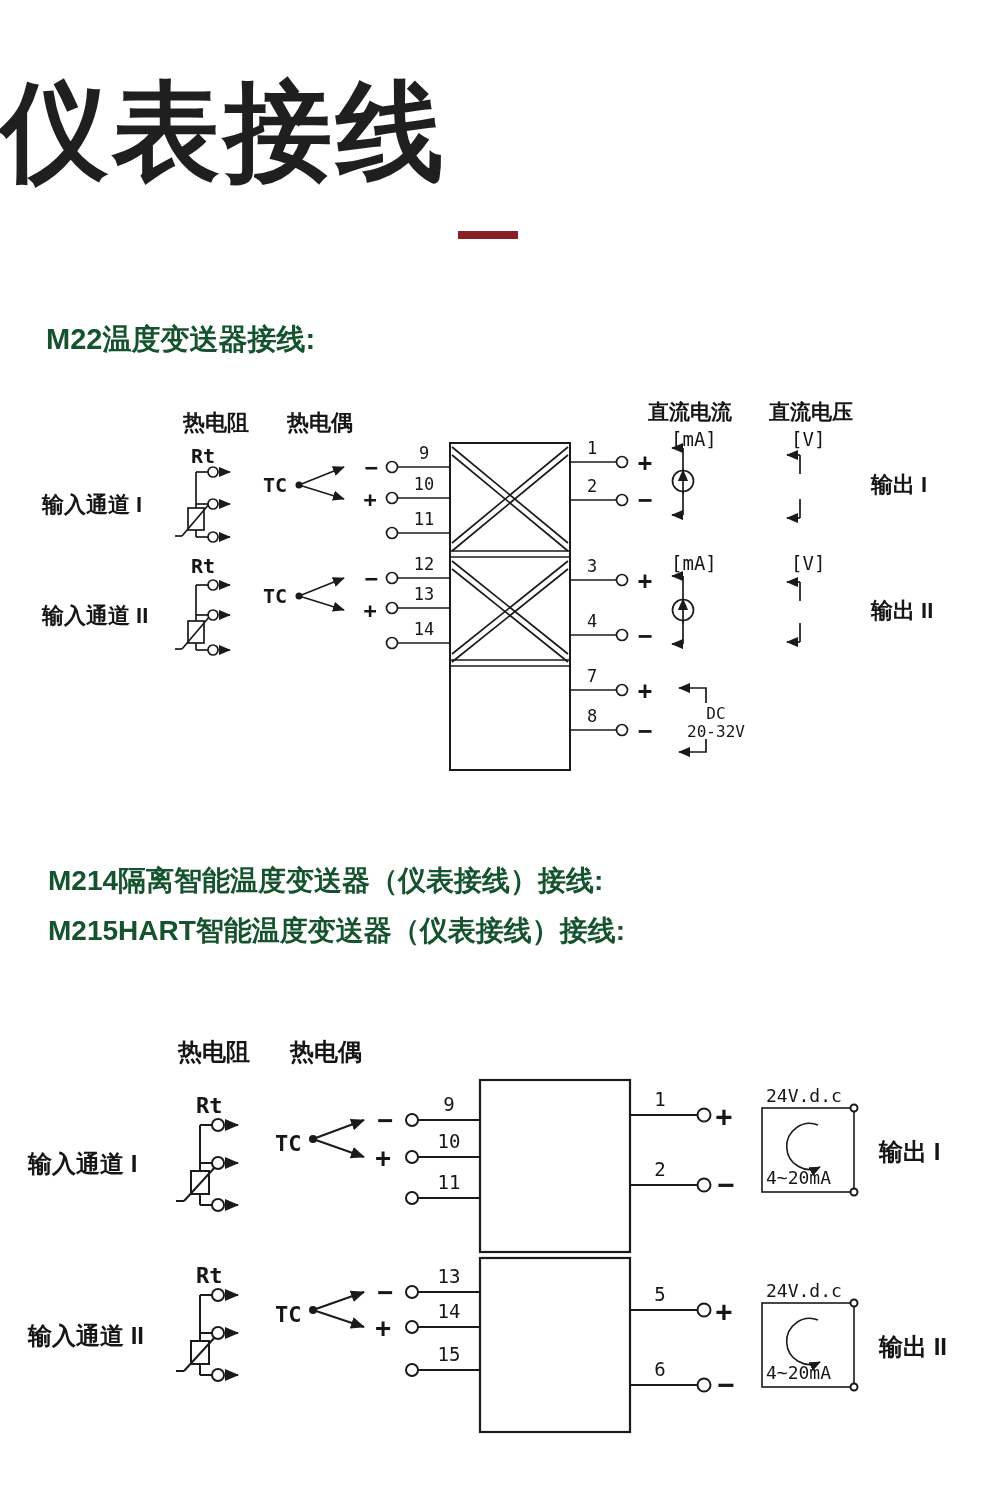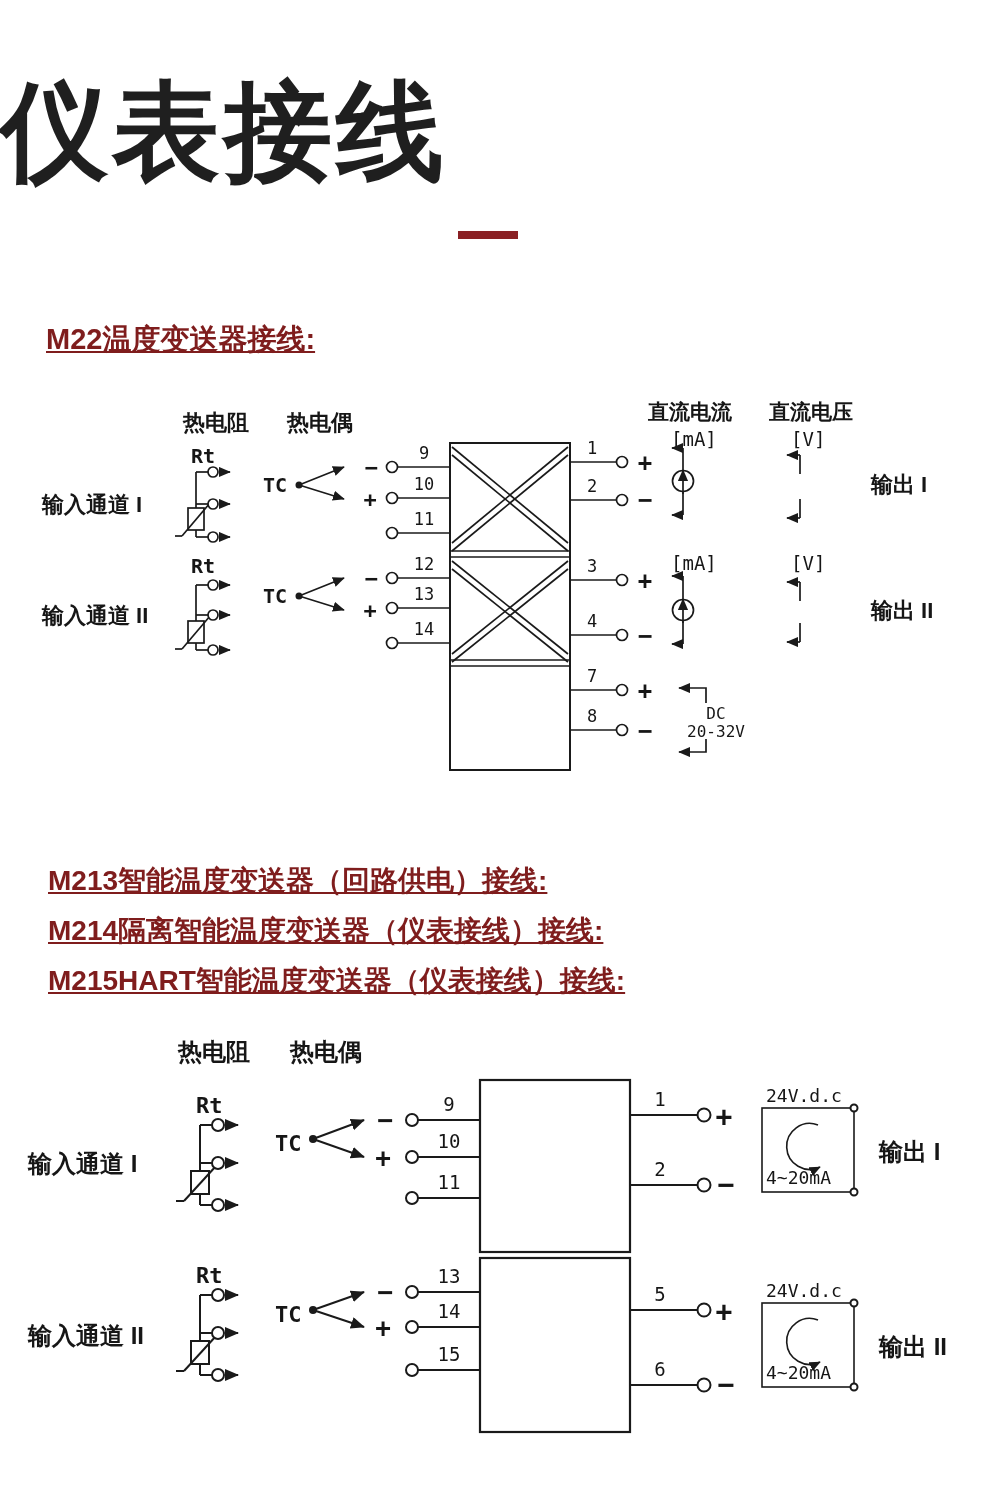--- a/index.html
+++ b/index.html
@@ -2,21 +2,21 @@
 <html><head>
 <meta charset="utf-8">
 <style>
   * { margin:0; padding:0; box-sizing:border-box; }
   html,body { background:#ffffff; }
   .page { position:relative; width:990px; height:1487px; background:#ffffff; overflow:hidden;
           font-family:"Liberation Sans","DejaVu Sans",sans-serif; }
   .title { position:absolute; top:60px; left:0; width:100%; 
            font-size:108px; font-weight:900; color:#1f1f1f; letter-spacing:4px; }
   .divider { position:absolute; top:231px; left:458px; width:60px; height:8px; background:#8a2024; }
-  .h { color:#7f1d1d; font-weight:600;text-decoration:underline; }
+  .h { color:#14532d; font-weight:600; }
   .m22-h { position:absolute; top:320px; left:46px; font-size:29px; }
   .hgroup { position:absolute; top:856px; left:48px; }
   .hgroup .h { font-size:28px; line-height:50px; white-space:nowrap; }
   .d1 { position:absolute; top:375px; left:0; }
   .d2 { position:absolute; top:1020px; left:0; }
   svg text { fill:#161616; }
   .cjk  { font-family:"Liberation Sans","DejaVu Sans",sans-serif; font-weight:600; }
   .mono { font-family:"DejaVu Sans Mono","Liberation Mono",monospace; }
   .bold { font-weight:bold; }
   .wire { stroke:#1a1a1a; fill:none; }
@@ -209,21 +209,20 @@
     </g>
     <text class="mono" x="592" y="307" font-size="17" text-anchor="middle">7</text>
     <text class="mono" x="592" y="347" font-size="17" text-anchor="middle">8</text>
     <text class="mono bold" x="645" y="324" font-size="24" text-anchor="middle">+</text>
     <text class="mono bold" x="645" y="364" font-size="24" text-anchor="middle">−</text>
     <text class="mono" x="716" y="344" font-size="16" text-anchor="middle">DC</text>
     <text class="mono" x="716" y="362" font-size="16" text-anchor="middle">20-32V</text>
   </svg>
 
   <div class="hgroup">
-    <div class="h">M213智能温度变送器（回路供电）接线:</div>
     <div class="h">M214隔离智能温度变送器（仪表接线）接线:</div>
     <div class="h">M215HART智能温度变送器（仪表接线）接线:</div>
   </div>
 
   <svg class="d2" width="990" height="450" viewBox="0 0 990 450">
     <defs>
       <marker id="ah2" orient="auto" markerWidth="8" markerHeight="7" refX="6.5" refY="3">
         <path d="M0,0 L7,3 L0,6 z" fill="#1a1a1a"></path>
       </marker>
     </defs>

